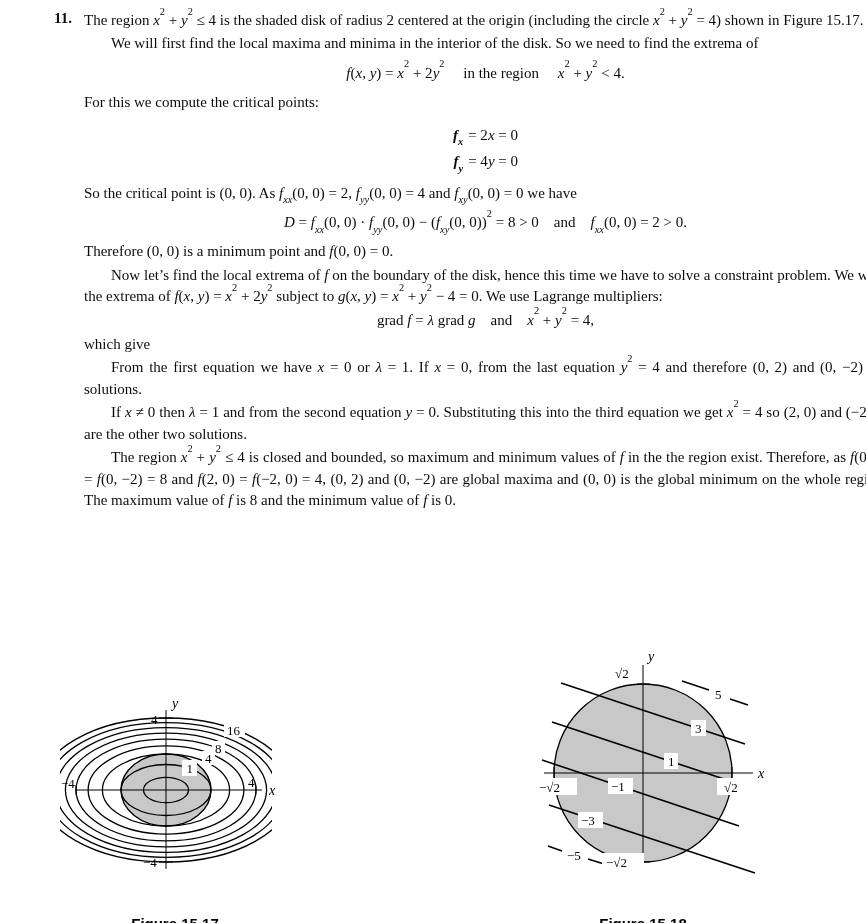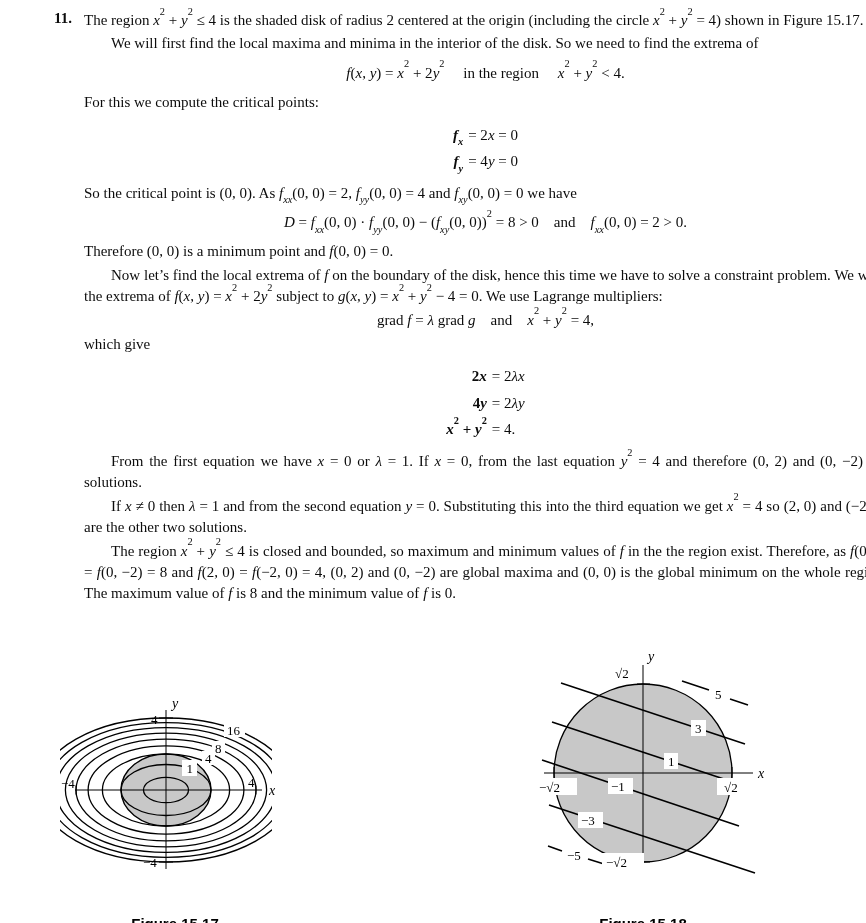--- a/index.html
+++ b/index.html
@@ -45,34 +45,20 @@
         <span class="eqc lhs"><i>f</i><sub><i>y</i></sub></span>
         <span class="eqc rhs">= 4<i>y</i> = 0</span>
       </div>
     </div>
     <p class="p">So the critical point is (0, 0). As <i>f</i><sub><i>xx</i></sub>(0, 0) = 2, <i>f</i><sub><i>yy</i></sub>(0, 0) = 4 and <i>f</i><sub><i>xy</i></sub>(0, 0) = 0 we have</p>
     <div class="eq"><i>D</i> = <i>f</i><sub><i>xx</i></sub>(0, 0) · <i>f</i><sub><i>yy</i></sub>(0, 0) − (<i>f</i><sub><i>xy</i></sub>(0, 0))<sup>2</sup> = 8 &gt; 0 and <i>f</i><sub><i>xx</i></sub>(0, 0) = 2 &gt; 0.</div>
     <p class="p">Therefore (0, 0) is a minimum point and <i>f</i>(0, 0) = 0.</p>
     <p class="p ind">Now let’s find the local extrema of <i>f</i> on the boundary of the disk, hence this time we have to solve a constraint problem. We want the extrema of <i>f</i>(<i>x</i>, <i>y</i>) = <i>x</i><sup>2</sup> + 2<i>y</i><sup>2</sup> subject to <i>g</i>(<i>x</i>, <i>y</i>) = <i>x</i><sup>2</sup> + <i>y</i><sup>2</sup> − 4 = 0. We use Lagrange multipliers:</p>
     <div class="eq short">grad <i>f</i> = <i>λ</i> grad <i>g</i> and <i>x</i><sup>2</sup> + <i>y</i><sup>2</sup> = 4,</div>
     <p class="p">which give</p>
-    <div class="eqtable">
-      <div class="eqrow">
-        <span class="eqc lhs">2<i>x</i></span>
-        <span class="eqc rhs">= 2<i>λx</i></span>
-      </div>
-      <div class="eqrow">
-        <span class="eqc lhs">4<i>y</i></span>
-        <span class="eqc rhs">= 2<i>λy</i></span>
-      </div>
-      <div class="eqrow">
-        <span class="eqc lhs"><i>x</i><sup>2</sup> + <i>y</i><sup>2</sup></span>
-        <span class="eqc rhs">= 4.</span>
-      </div>
-    </div>
     <p class="p ind">From the first equation we have <i>x</i> = 0 or <i>λ</i> = 1. If <i>x</i> = 0, from the last equation <i>y</i><sup>2</sup> = 4 and therefore (0, 2) and (0, −2) are solutions.</p>
     <p class="p ind">If <i>x</i> ≠ 0 then <i>λ</i> = 1 and from the second equation <i>y</i> = 0. Substituting this into the third equation we get <i>x</i><sup>2</sup> = 4 so (2, 0) and (−2, 0) are the other two solutions.</p>
     <p class="p ind">The region <i>x</i><sup>2</sup> + <i>y</i><sup>2</sup> ≤ 4 is closed and bounded, so maximum and minimum values of <i>f</i> in the the region exist. Therefore, as <i>f</i>(0, 2) = <i>f</i>(0, −2) = 8 and <i>f</i>(2, 0) = <i>f</i>(−2, 0) = 4, (0, 2) and (0, −2) are global maxima and (0, 0) is the global minimum on the whole region. The maximum value of <i>f</i> is 8 and the minimum value of <i>f</i> is 0.</p>
   </div>
 
   <svg class="fig" style="left:55px;top:688px;" width="240" height="196" viewBox="0 0 240 196">
     <defs>
       <clipPath id="clip17">
           <rect x="5" y="16" width="212" height="172"></rect>
         </clipPath>

